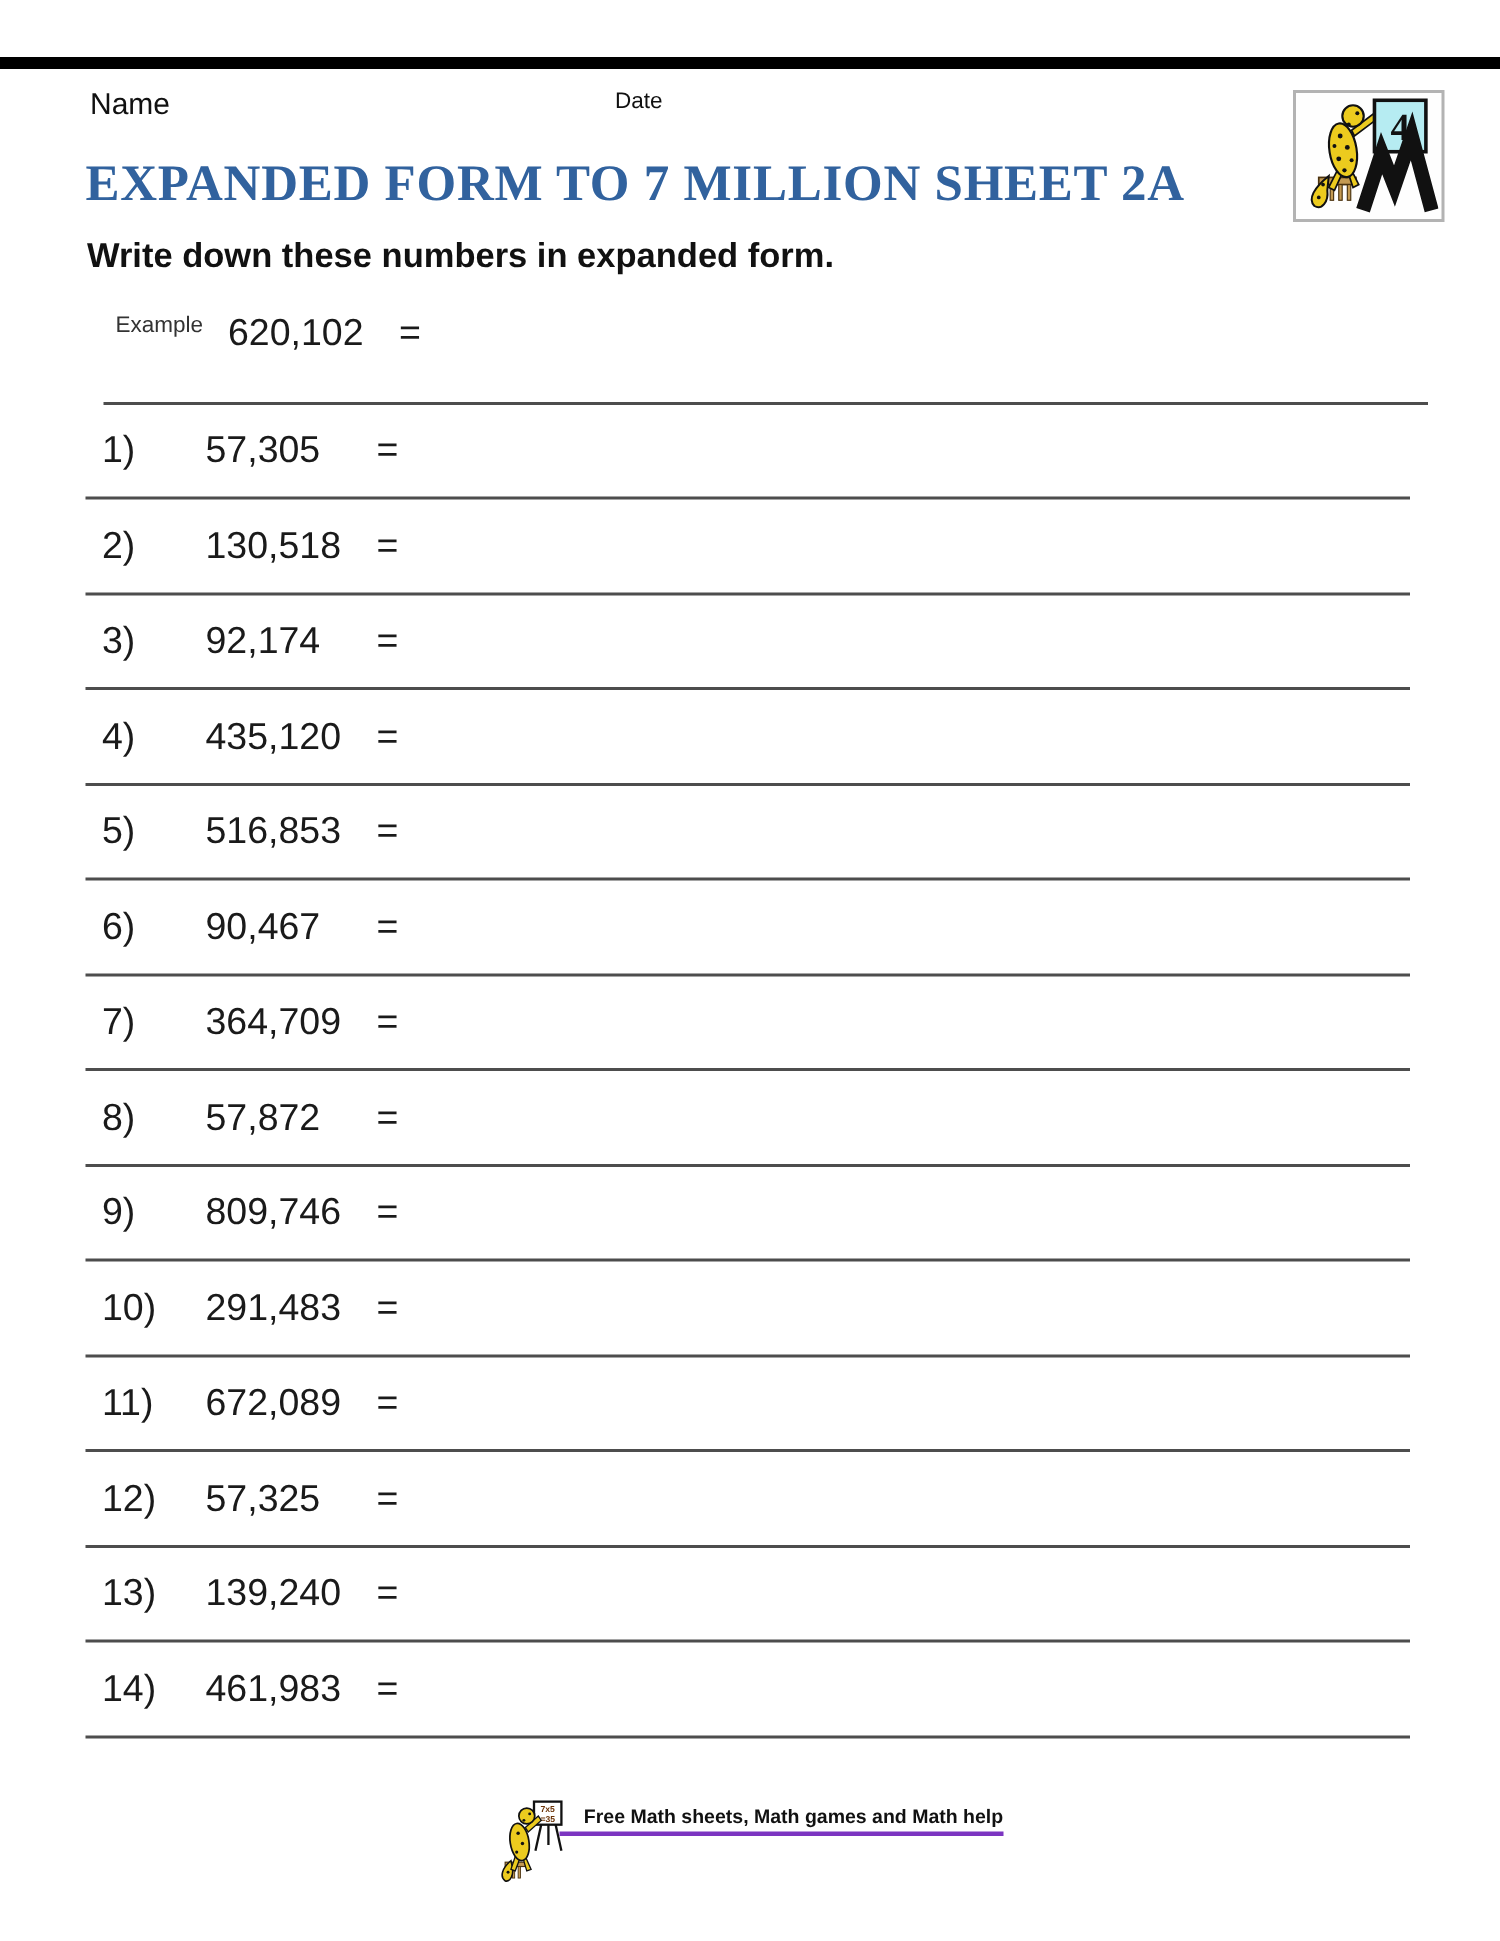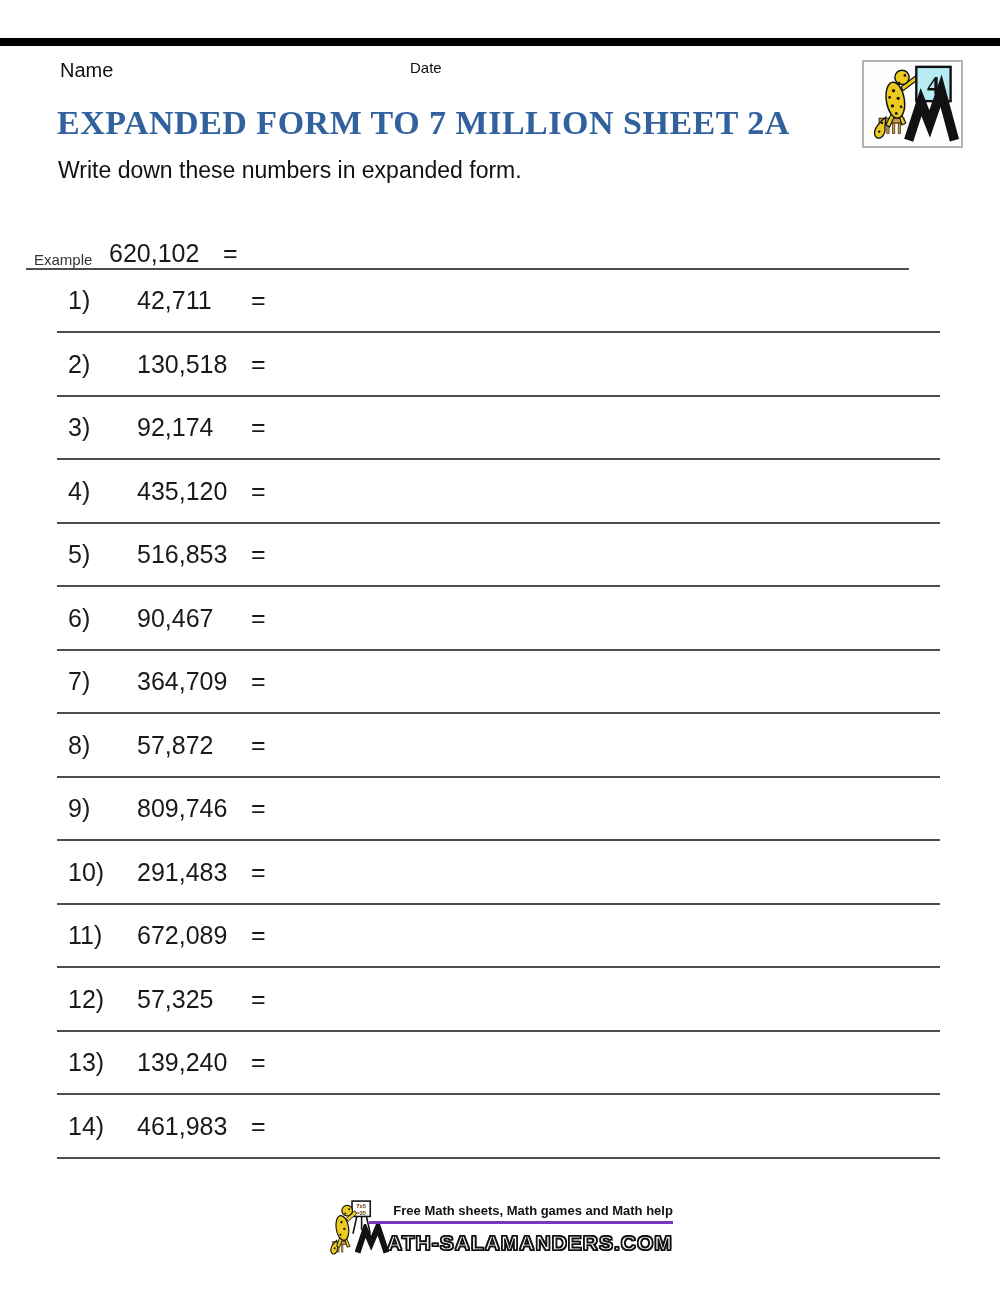--- a/index.html
+++ b/index.html
@@ -29,26 +29,26 @@
     position:absolute;left:862px;top:60px;width:101px;height:88px;
     border:2px solid #b3b3b3;background:#fefefe;padding:2px;
   }
   .grade-badge svg{width:100%;height:100%;display:block;}
   
   .page-title{
     margin:22px 0 0 57px;
     font-family:"Liberation Serif",serif;font-weight:600;
     font-size:34px;line-height:1.2;color:var(--title-blue);letter-spacing:.5px;
   }
-  .instruction{margin:13px 0 0 58px;font-size:23px;color:#111;}
+  .instruction{margin:13px 0 0 58px;font-size:23px;color:#111;font-weight:bold;}
   
   .example-row{
-    margin-left:26px;width:883px;height:62px;margin-top:24px;
+    margin-left:69px;width:883px;height:62px;margin-top:24px;
     border-bottom:2px solid var(--rule-gray);
-    display:flex;align-items:flex-end;
+    display:flex;align-items:flex-start;
   }
   .ex-label{width:83px;padding-left:8px;font-size:15px;color:#333;}
   .ex-number{width:114px;font-size:25px;}
   .ex-eq{width:45px;font-size:25px;}
   .ex-expansion{font-size:25px;white-space:nowrap;}
   
   .row{
     margin-left:57px;width:883px;height:63.5px;
     border-bottom:2px solid var(--rule-gray);
     display:flex;align-items:center;
@@ -129,21 +129,21 @@
 
 <div class="example-row">
   <span class="ex-label">Example</span>
   <span class="ex-number">620,102</span>
   <span class="ex-eq">=</span>
 </div>
 
 <div id="problems">
   <div class="row">
     <span class="row-num">1)</span>
-    <span class="row-val">42,711</span>
+    <span class="row-val">57,305</span>
     <span class="row-eq">=</span>
     <span class="row-answer"></span>
   </div>
 
   <div class="row">
     <span class="row-num">2)</span>
     <span class="row-val">130,518</span>
     <span class="row-eq">=</span>
     <span class="row-answer"></span>
   </div>
@@ -264,21 +264,15 @@
 
       <circle cx="15" cy="24" r="1.2" fill="#111"></circle>
         <circle cx="18" cy="31" r="1.2" fill="#111"></circle>
       <circle cx="14" cy="37" r="1.1" fill="#111"></circle>
         <circle cx="8" cy="51" r="1" fill="#111"></circle>
       <circle cx="19" cy="15" r="1" fill="#111"></circle>
     </svg>
     <div class="footer-col">
       <div class="tagline">Free Math sheets, Math games and Math help</div>
       <div class="purple-rule"></div>
-      <div class="wordmark">
-        <svg class="big-m-svg" viewBox="0 0 40 34">
-          <path d="M3,33 L12,6 L19,22 L27,3 L37,33" fill="none" stroke="#111" stroke-width="7" stroke-miterlimit="10"></path>
-        </svg>
-        <span class="site-rest">ATH-SALAMANDERS.COM</span>
-      </div>
     </div>
   </div>
 </div>
 
 </body></html>

